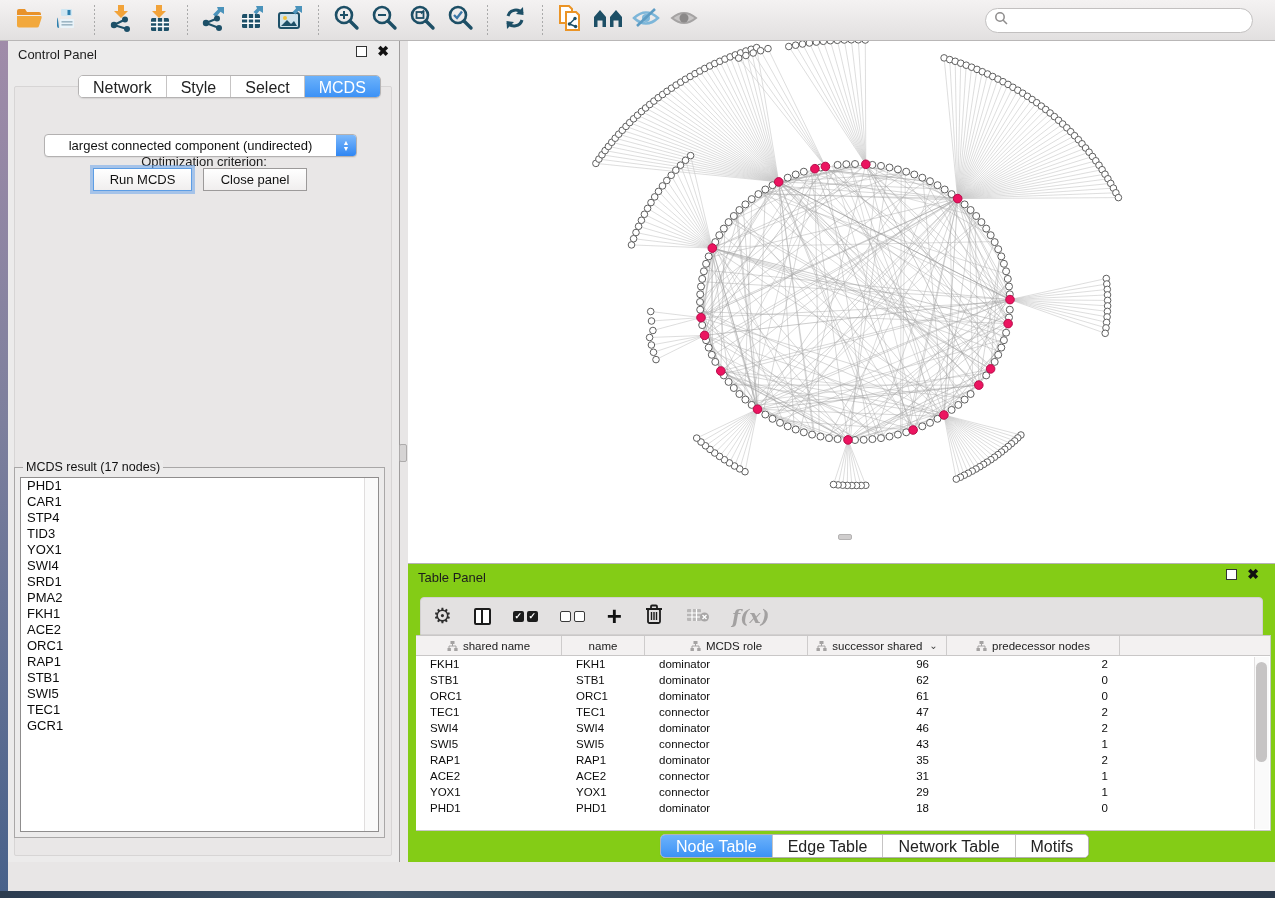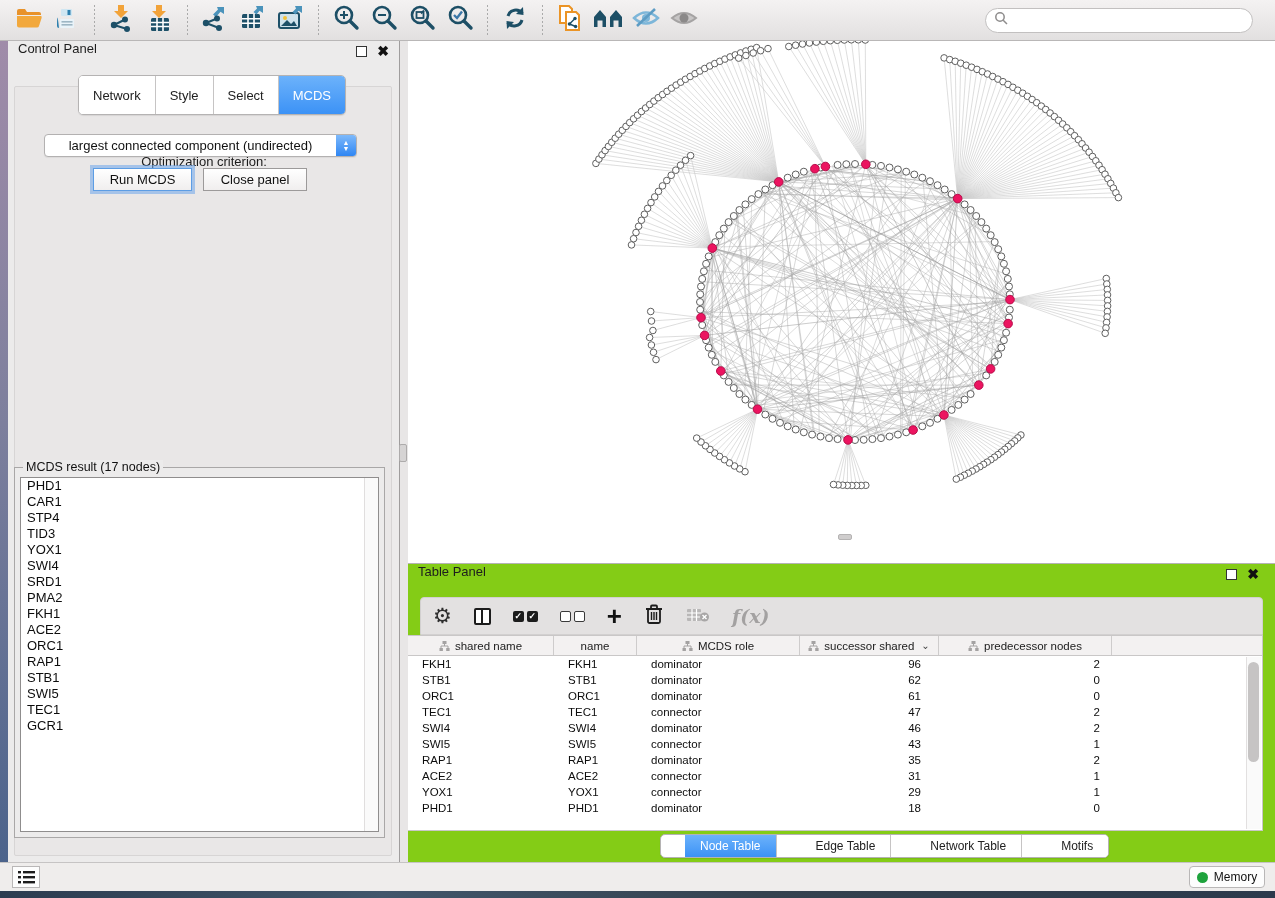--- a/index.html
+++ b/index.html
@@ -20,31 +20,31 @@
 
   
   .wall-left { position:absolute; left:0; top:41px; width:8px; height:850px;
     background:linear-gradient(#a08ca9,#7d7f9d 45%,#48618a); }
   .wall-bottom { position:absolute; left:0; top:891px; width:1275px; height:7px;
     background:linear-gradient(90deg,#2c3c50,#41566b 30%,#35424f 60%,#2c3a4c); }
 
   
   .cpanel { position:absolute; left:8px; top:41px; width:392px; height:821px;
     background:#ecebeb; border-right:1px solid #9f9d9d; }
-  .panel-titlebar { position:relative; height:26px; display:flex; align-items:flex-start;
+  .panel-titlebar { position:relative; height:26px; display:flex; align-items:center;
     padding:0 10px; font-size:13px; color:#1d1d1d; }
   .panel-winbtns { position:absolute; right:10px; top:5px; display:flex; gap:10px; align-items:center; }
   .float-ic { width:11px; height:11px; border:1.5px solid #333; background:#fff; display:inline-block; }
   .close-ic { font-size:14px; font-weight:bold; color:#111; line-height:11px; }
   .cp-box { position:absolute; left:6px; right:7px; top:45px; bottom:6px;
     background:#e9e7e7; border:1px solid #d7d5d5; border-radius:2px; }
   .seg { position:absolute; display:flex; border:1px solid #b5b3b3; border-radius:5px; overflow:hidden;
     background:#fff; box-shadow:0 1px 1px rgba(0,0,0,0.08); }
-  .seg .segbtn { font-size:13px; color:#222; background:#fff; border:none; border-right:1px solid #c6c4c4;
-    padding:3px 14px; height:38px; font-family:"Liberation Sans",sans-serif; }
+  .seg .segbtn { font-size:16px; color:#222; background:#fff; border:none; border-right:1px solid #c6c4c4;
+    padding:3px 14px; height:21px; font-family:"Liberation Sans",sans-serif; }
   .seg .segbtn:last-child { border-right:none; }
   .seg .segbtn.active { background:linear-gradient(#6cb2fb,#3c92f6); color:#fff; }
   .cp-tabs { left:70px; top:34px; }
   .opt-label { position:absolute; left:0; width:392px; top:113px; text-align:center; font-size:13px; color:#1c1c1c; }
   .combo { position:absolute; left:36px; top:93px; width:313px; height:23px; border:1px solid #b3b1b1;
     border-radius:4px; background:#fff; display:flex; align-items:center; box-shadow:0 1px 1px rgba(0,0,0,.06); }
   .combo-text { flex:1; text-align:center; font-size:13px; color:#111; }
   .combo-cap { width:20px; height:21px; border-radius:0 3px 3px 0; background:linear-gradient(#7db9fb,#2f86f3);
     display:flex; flex-direction:column; align-items:center; justify-content:center; color:#fff; font-size:7px; line-height:6px; }
   .pbtn { position:absolute; height:23px; border:1px solid #9c9a9a; border-radius:0;
@@ -87,21 +87,21 @@
   .colsplit { width:17px; height:17px; border:2.5px solid #1c1c1c; border-radius:2px; position:relative; background:#fff; }
   .colsplit:before { content:""; position:absolute; left:5px; top:0; bottom:0; width:2.5px; background:#1c1c1c; }
   .ckpair, .unpair { display:flex; gap:3px; }
   .ck { width:11px; height:11px; background:#1c1c1c; border-radius:2px; color:#fff; font-size:9px;
     display:flex; align-items:center; justify-content:center; font-weight:bold; }
   .un { width:11px; height:11px; background:#fff; border:1.5px solid #3a3a3a; border-radius:2px; }
   .plus { font-size:26px; font-weight:bold; color:#111; line-height:20px; }
   .fx { font-family:"DejaVu Serif", serif; font-style:italic; font-size:19px; color:#a3a1a1;font-weight:bold; }
   .tblx { font-size:13px; color:#9c9a9a; letter-spacing:-1px; }
 
-  .ntable { position:absolute; left:0px; top:71px; width:855px; height:196px; background:#fff;
+  .ntable { position:absolute; left:8px; top:71px; width:855px; height:196px; background:#fff;
     border:1px solid #c9c7c7; border-left:none; }
   .thead { display:flex; height:20px; background:#f3f1f1; border-bottom:1px solid #c9c7c7; }
   .th { display:flex; align-items:center; justify-content:center; gap:5px; font-size:11.5px; color:#1b1b1b;
     border-right:1px solid #cecccc; overflow:hidden; }
   .tree-ic { opacity:.75; }
   .sortchev { font-size:10px; color:#444; margin-left:2px; }
   .trow { display:flex; height:16px; align-items:center; }
   .td { font-size:11.5px; color:#0d0d0d; overflow:hidden; white-space:nowrap; }
   .td.c0 { width:146px; padding-left:14px; }
   .th.c0 { width:146px; }
@@ -111,22 +111,22 @@
   .th.c2 { width:163px; }
   .td.c3 { width:139px; text-align:right; padding-right:18px; }
   .th.c3 { width:139px; }
   .td.c4 { width:173px; text-align:right; padding-right:12px; }
   .th.c4 { width:173px; }
   .vtrack { position:absolute; right:1px; top:21px; bottom:1px; width:15px; background:#fafafa; border-left:1px solid #e2e0e0; }
   .vthumb { position:absolute; right:2px; top:5px; width:11px; height:100px; background:#c6c4c4; border-radius:6px; }
 
   .bottom-tabs { position:absolute; left:252px; top:270px; display:flex; border:1px solid #b5b3b3;
     border-radius:5px; overflow:hidden; background:#fff; box-shadow:0 1px 1px rgba(0,0,0,.08); }
-  .bottom-tabs .segbtn { font-size:12px; color:#222; background:#fff; border:none; border-right:1px solid #c6c4c4;
-    padding:3px 15px; height:22px; font-family:"Liberation Sans",sans-serif;margin-left:24px; }
+  .bottom-tabs .segbtn { font-size:16px; color:#222; background:#fff; border:none; border-right:1px solid #c6c4c4;
+    padding:3px 15px; height:22px; font-family:"Liberation Sans",sans-serif; }
   .bottom-tabs .segbtn:last-child { border-right:none; }
   .bottom-tabs .segbtn.active { background:linear-gradient(#6cb2fb,#3c92f6); color:#fff; }
 
   
   .statusbar { position:absolute; left:0; top:862px; width:1275px; height:29px; background:#efedec;
     border-top:1px solid #c6c4c4; }
   .listbtn { position:absolute; left:12px; top:3px; width:28px; height:22px; background:#fdfdfd;
     border:1px solid #b9b7b7; display:flex; align-items:center; justify-content:center; }
   .membtn { position:absolute; right:10px; top:3px; width:76px; height:22px; background:#fdfdfd;
     border:1px solid #b9b7b7; border-radius:4px; display:flex; align-items:center; justify-content:center;
@@ -1218,32 +1218,14 @@
     </div>
 
     <div class="bottom-tabs">
       <button class="segbtn active">Node Table</button>
       <button class="segbtn">Edge Table</button>
       <button class="segbtn">Network Table</button>
       <button class="segbtn">Motifs</button>
     </div>
   </div>
 
-  <div class="statusbar">
-    <div class="listbtn">
-      <svg width="17" height="13" viewBox="0 0 17 13">
-          <g fill="#1c1c1c">
-            <rect x="0" y="0" width="3" height="2.4"></rect>
-            <rect x="5" y="0" width="12" height="2.4"></rect>
-            <rect x="0" y="5" width="3" height="2.4"></rect>
-            <rect x="5" y="5" width="12" height="2.4"></rect>
-            <rect x="0" y="10" width="3" height="2.4"></rect>
-            <rect x="5" y="10" width="12" height="2.4"></rect>
-          </g>
-        </svg>
-    </div>
-    <div class="membtn">
-      <span class="memdot"></span>
-      <span>Memory</span>
-    </div>
-  </div>
 
 </div>
 
 </body></html>

